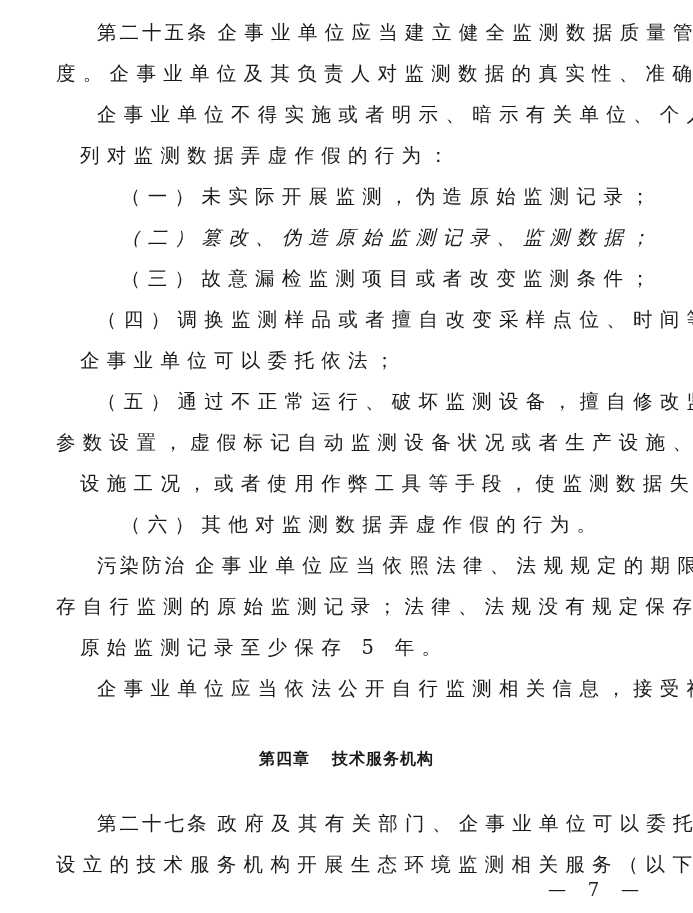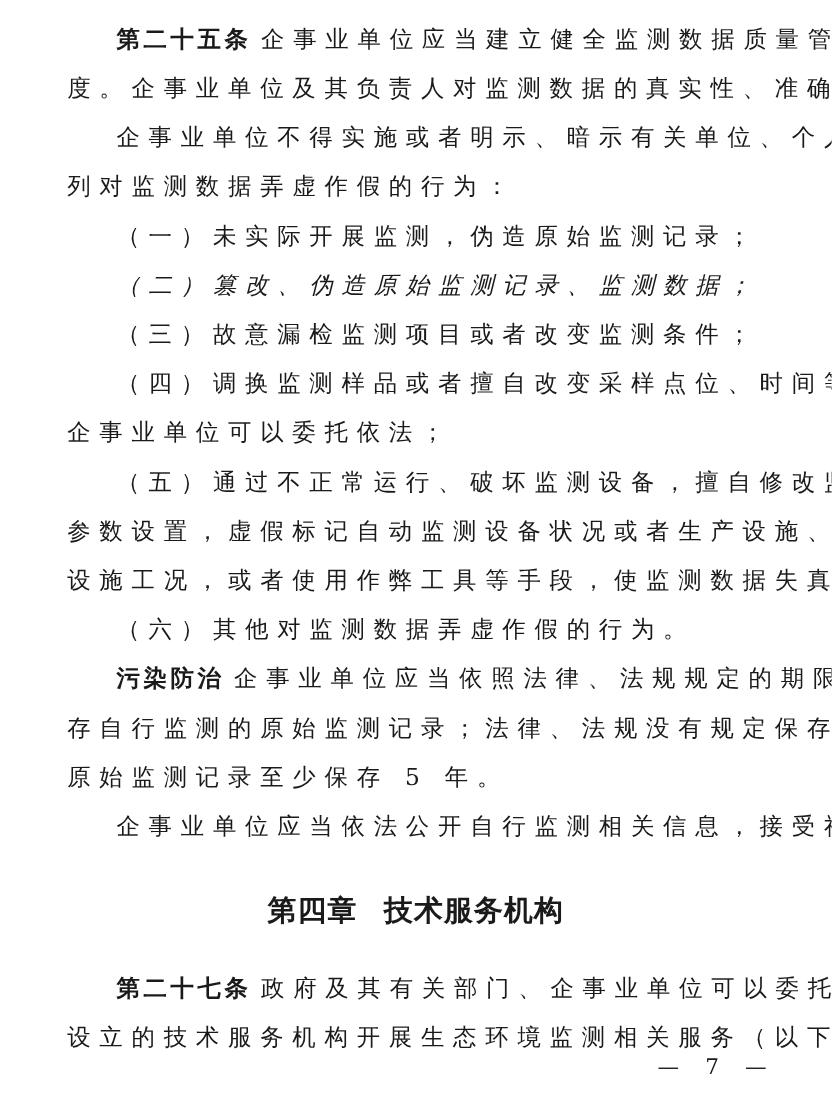--- a/index.html
+++ b/index.html
@@ -17,30 +17,30 @@
     width: 594px;
     height: 30px;
     font-size: 19.5px;
     line-height: 30px;
     white-space: nowrap;
     letter-spacing: 7.3px;
     text-align: justify;
     text-align-last: justify;
   }
   .line.indent { left: 97px; width: 553px; }
-  .line.last { text-align-last: left; }
+  .line.last { text-align-last: left; margin-left: 24px; }
   .bold {
     font-family: "DejaVu Sans", "Liberation Sans", sans-serif;
-    font-weight: bold;
+    font-weight: normal;
     letter-spacing: 3px;
     margin-right: 8px;
   }
   .chapter {
     position: absolute; left: 0; width: 693px; text-align: center;
-    top: 744px; font-size: 24px; line-height: 30px;
+    top: 744px; font-size: 16px; line-height: 30px;
     font-family: "DejaVu Sans", "Liberation Sans", sans-serif;
     font-weight: bold; letter-spacing: 1px;
   }
   .chapter .gap { display: inline-block; width: 22px; }
   .pagenum {
     position: absolute; left: 548px; top: 878px;
     font-size: 18px; line-height: 24px;
     font-family: "DejaVu Serif", "Liberation Serif", serif;
     letter-spacing: 8px; white-space: nowrap;
   }

